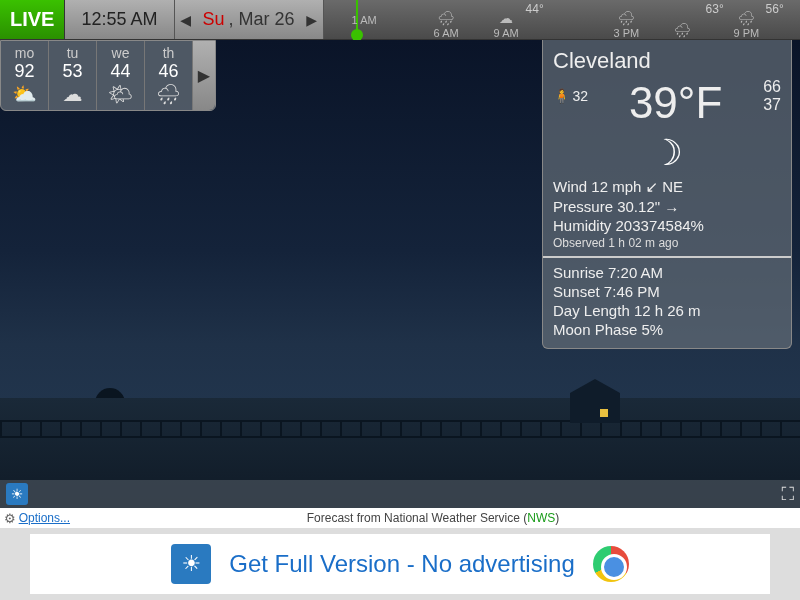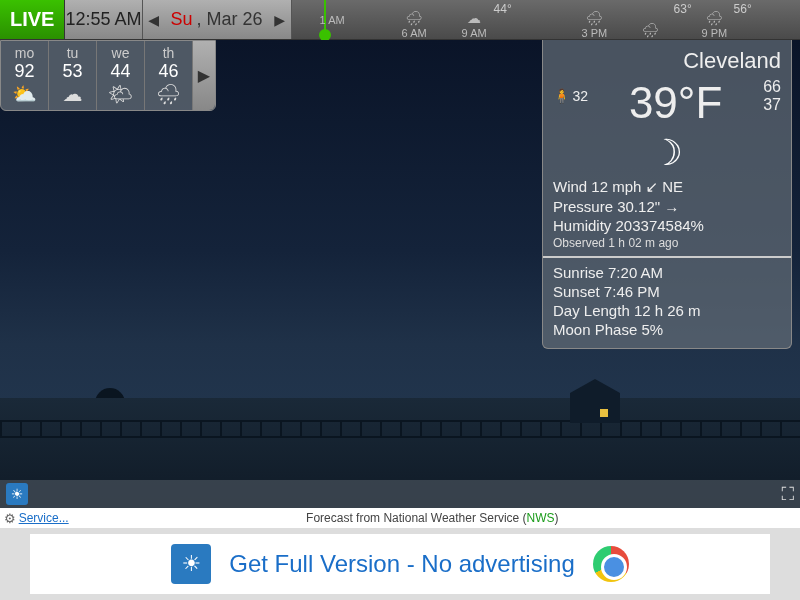--- a/index.html
+++ b/index.html
@@ -1,20 +1,20 @@
 <!DOCTYPE html>
 <html><head>
 <meta charset="utf-8">
 <style>
 *{margin:0;padding:0;box-sizing:border-box;font-family:Arial,Helvetica,sans-serif}
 body{width:800px;height:600px;overflow:hidden;background:#fff}
 .app{width:800px;height:600px;display:flex;flex-direction:column;position:relative}
 .topbar{height:40px;background:linear-gradient(#6a6a6a,#4a4a4a);display:flex;align-items:stretch;border-bottom:1px solid #333}
 .live-badge{background:linear-gradient(#3ac100,#2a9000);color:#fff;font-weight:bold;font-size:20px;display:flex;align-items:center;padding:0 10px;border-right:1px solid #333}
-.time-box{background:linear-gradient(#b0b0b0,#888);color:#222;display:flex;align-items:center;padding:0 0;font-size:18px;border-right:1px solid #555}
+.time-box{background:linear-gradient(#b0b0b0,#888);color:#222;display:flex;align-items:center;padding:0 16px;font-size:18px;border-right:1px solid #555}
 .date-nav{background:linear-gradient(#b0b0b0,#888);display:flex;align-items:center;border-right:1px solid #555}
 .nav-arrow{width:22px;height:100%;display:flex;align-items:center;justify-content:center;color:#333;font-size:14px;cursor:pointer}
 .date-nav .date{padding:0 6px;font-size:18px;color:#333;display:flex;align-items:center}
 .date-nav .dow{color:#c00;margin-right:4px}
 .timeline{flex:1;position:relative;background:linear-gradient(#6a6a6a,#4a4a4a);color:#ccc}
 .timeline .hour{position:absolute;top:0;height:100%;display:flex;flex-direction:column;align-items:center;justify-content:flex-end;font-size:11px;color:#bbb}
 .timeline .hour .icon{font-size:14px;margin-bottom:1px}
 .timeline .hour .temp{position:absolute;top:2px;left:32px;font-size:12px;color:#ccc}
 .timeline .marker{position:absolute;left:32px;top:0;bottom:0;width:2px;background:#3ac100}
 .timeline .marker::after{content:"";position:absolute;left:-5px;bottom:-2px;width:12px;height:12px;border-radius:50%;background:#3ac100}
@@ -28,21 +28,21 @@
 .house .win{position:absolute;bottom:6px;left:30px;width:8px;height:8px;background:#e8c040}
 .fence{position:absolute;bottom:70px;left:0;right:0;height:18px;background:repeating-linear-gradient(90deg,#0a1520 0 2px,transparent 2px 20px);border-top:2px solid #0a1520;border-bottom:2px solid #0a1520}
 .forecast-row{position:absolute;top:0;left:0;display:flex;background:rgba(90,100,110,0.85);border:1px solid #888;border-radius:0 0 6px 6px}
 .fc-day{width:48px;padding:4px 0;text-align:center;color:#ddd;border-right:1px solid #777;cursor:pointer}
 .fc-day:last-of-type{border-right:none}
 .fc-day .dow{font-size:14px;color:#ccc}
 .fc-day .hi{font-size:18px;color:#fff}
 .fc-day .ico{font-size:20px;height:24px}
 .fc-more{width:22px;display:flex;align-items:center;justify-content:center;color:#333;background:linear-gradient(#b0b0b0,#888);border-radius:0 0 6px 0;cursor:pointer}
 .info-panel{position:absolute;top:0;right:8px;width:250px;background:rgba(100,110,120,0.7);color:#eee;padding:8px 10px;font-size:16px;border:1px solid #888;border-top:none;border-radius:0 0 6px 6px}
-.info-panel .loc{text-align:right;font-size:22px;margin-bottom:4px}
+.info-panel .loc{text-align:left;font-size:22px;margin-bottom:4px}
 .cur-row{display:flex;align-items:flex-start;justify-content:space-between}
 .cur-temp{font-size:44px;font-weight:300;text-align:center}
 .hi-lo{font-size:16px;text-align:right}
 .feel{font-size:14px;display:flex;align-items:center;gap:2px;margin-top:10px}
 .moon-icon{text-align:center;font-size:36px;color:#fff;margin:4px 0}
 .cond{text-align:center;font-size:18px;margin-bottom:6px}
 .info-panel .row{font-size:15px;margin:2px 0}
 .info-panel .obs{font-size:12px;color:#ddd}
 .info-panel hr{border:none;border-top:2px solid #ccc;margin:6px -10px}
 .brand-bar{position:absolute;bottom:0;left:0;right:0;height:28px;background:rgba(60,70,80,0.9);display:flex;align-items:center;padding:0 6px}
@@ -170,21 +170,21 @@
 
     <div class="brand-bar">
       <div class="logo">☀</div>
       <div class="expand">⛶</div>
     </div>
   </div>
 
   <div class="footer">
     <div class="opt">
       <span class="gear">⚙</span>
-      <a href="#">Service...</a>
+      <a href="#">Options...</a>
     </div>
     <div class="src">
       <span>Forecast from National Weather Service (</span><a href="#">NWS</a><span>)</span>
     </div>
   </div>
 
   <div class="ad">
     <div class="ad-inner">
       <div class="logo">☀</div>
       <div class="text">Get Full Version - No advertising</div>

